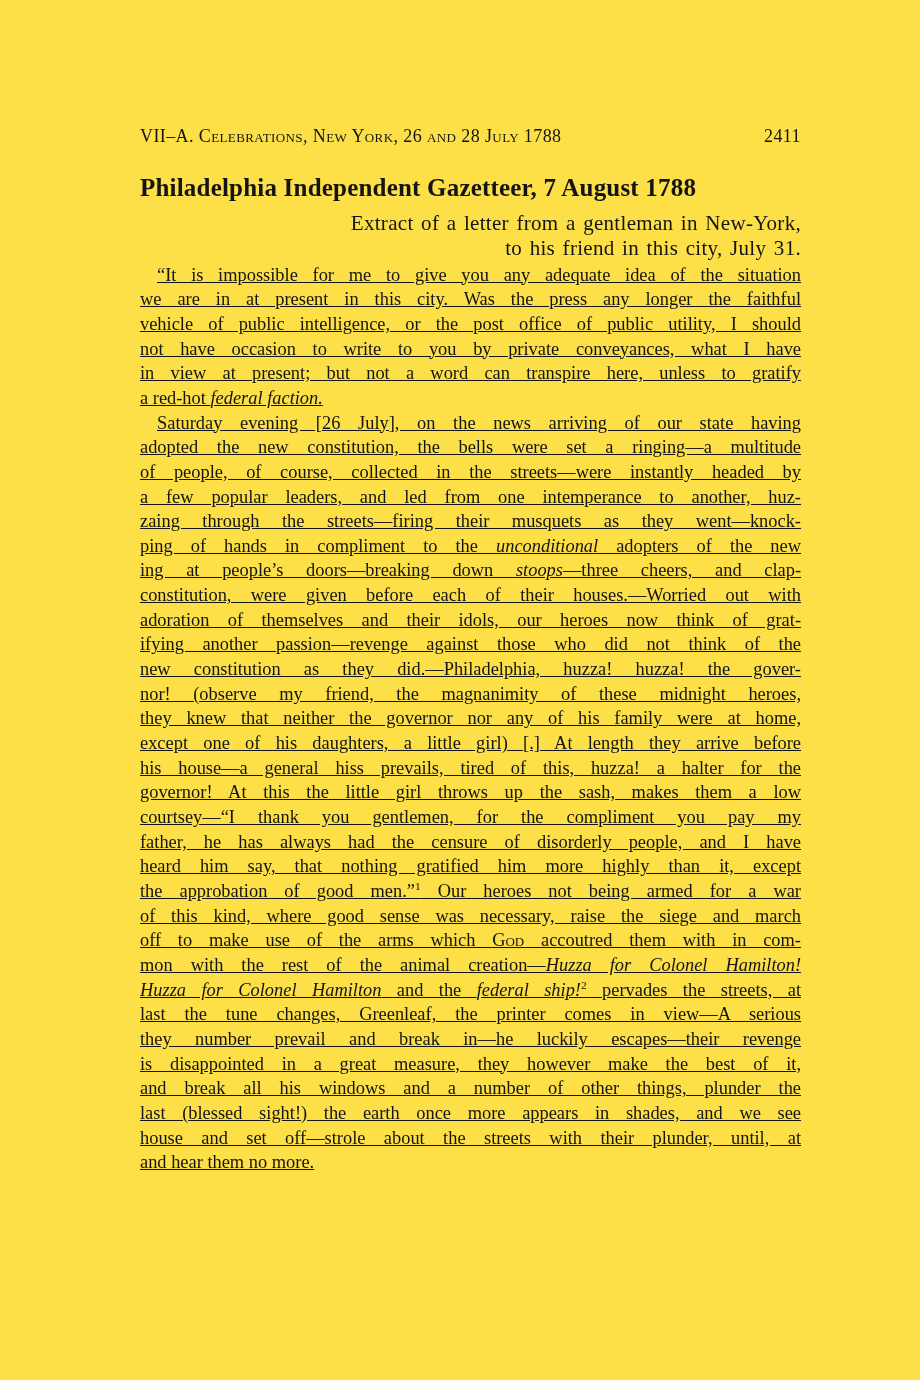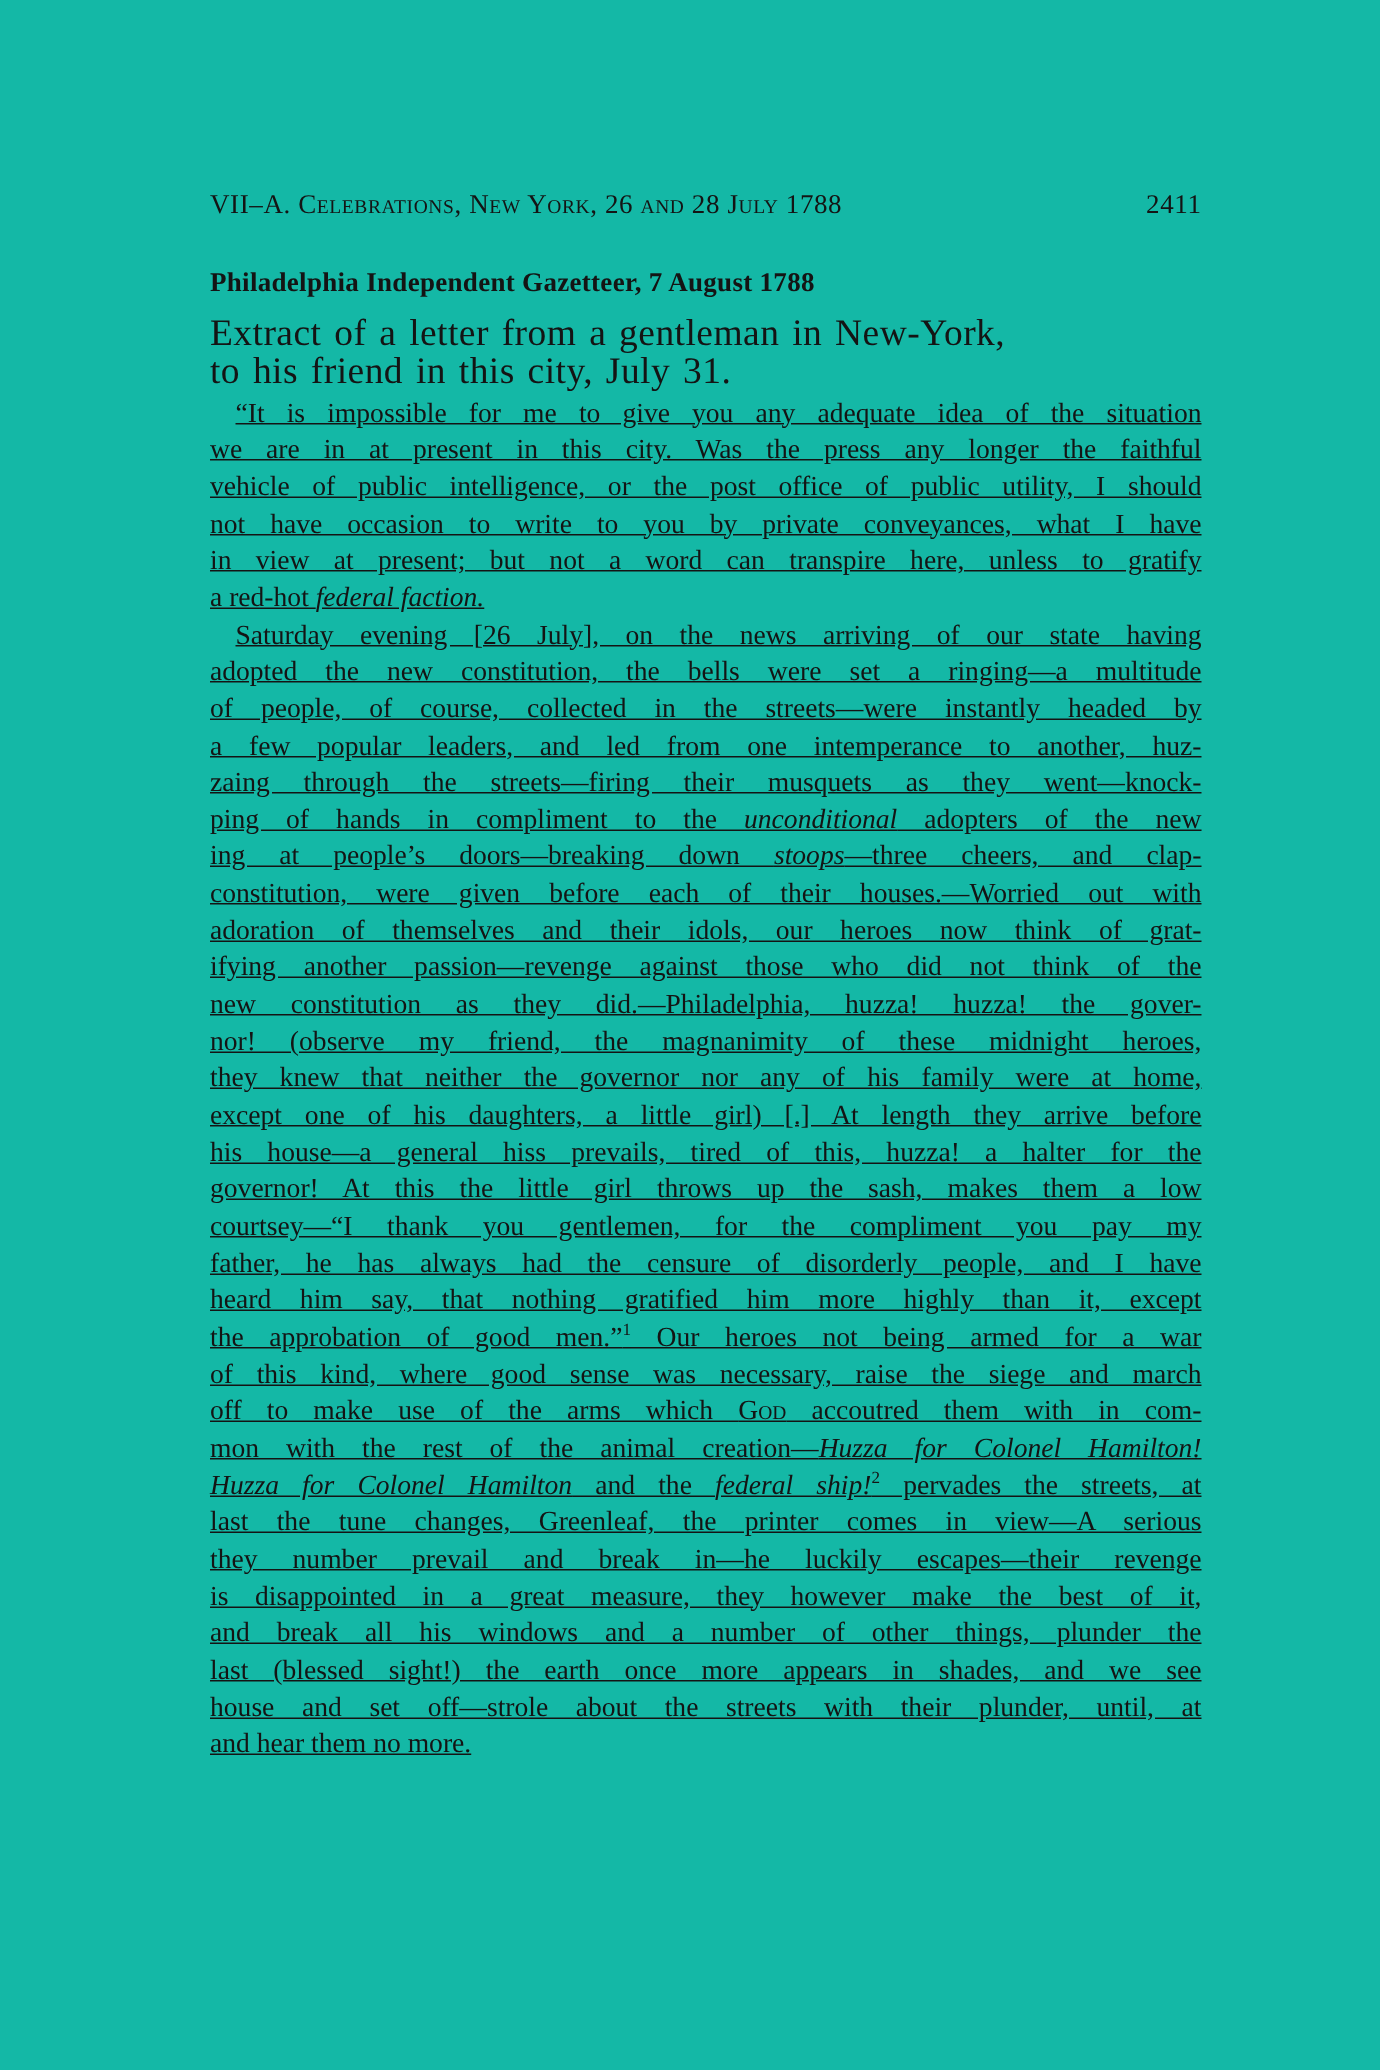--- a/index.html
+++ b/index.html
@@ -1,20 +1,20 @@
 <!DOCTYPE html>
 <html><head>
 <meta charset="utf-8">
 <style>
   html, body { margin: 0; padding: 0; }
   .page {
     position: relative;
     width: 920px;
     height: 1380px;
-    background: #14b8a6;
+    background: #fde047;
     color: #141414;
     font-family: "Liberation Serif", "DejaVu Serif", serif;
     overflow: hidden;
   }
   .content {
     margin-left: 140px;
     width: 661px;
     padding-top: 124px;
   }
   .running-header {
@@ -23,29 +23,29 @@
     align-items: baseline;
     font-size: 18px;
     line-height: 24px;
     letter-spacing: 0.4px;
   }
   .running-header .section {
     font-variant: small-caps;
   }
   .article-title {
     margin-top: 28px;
-    font-size: 18px;
+    font-size: 25px;
     font-weight: bold;
     line-height: 24px;
     letter-spacing: 0.2px;
   }
   .subtitle {
     margin-top: 11px;
-    text-align: left;
-    font-size: 25px;
+    text-align: right;
+    font-size: 21px;
     line-height: 24.8px;
     word-spacing: 2px;
     letter-spacing: 0.3px;
   }
   .body {
     margin-top: 2px;
     font-size: 18.4px;
     line-height: 24.65px;
     text-decoration: underline;
   }

